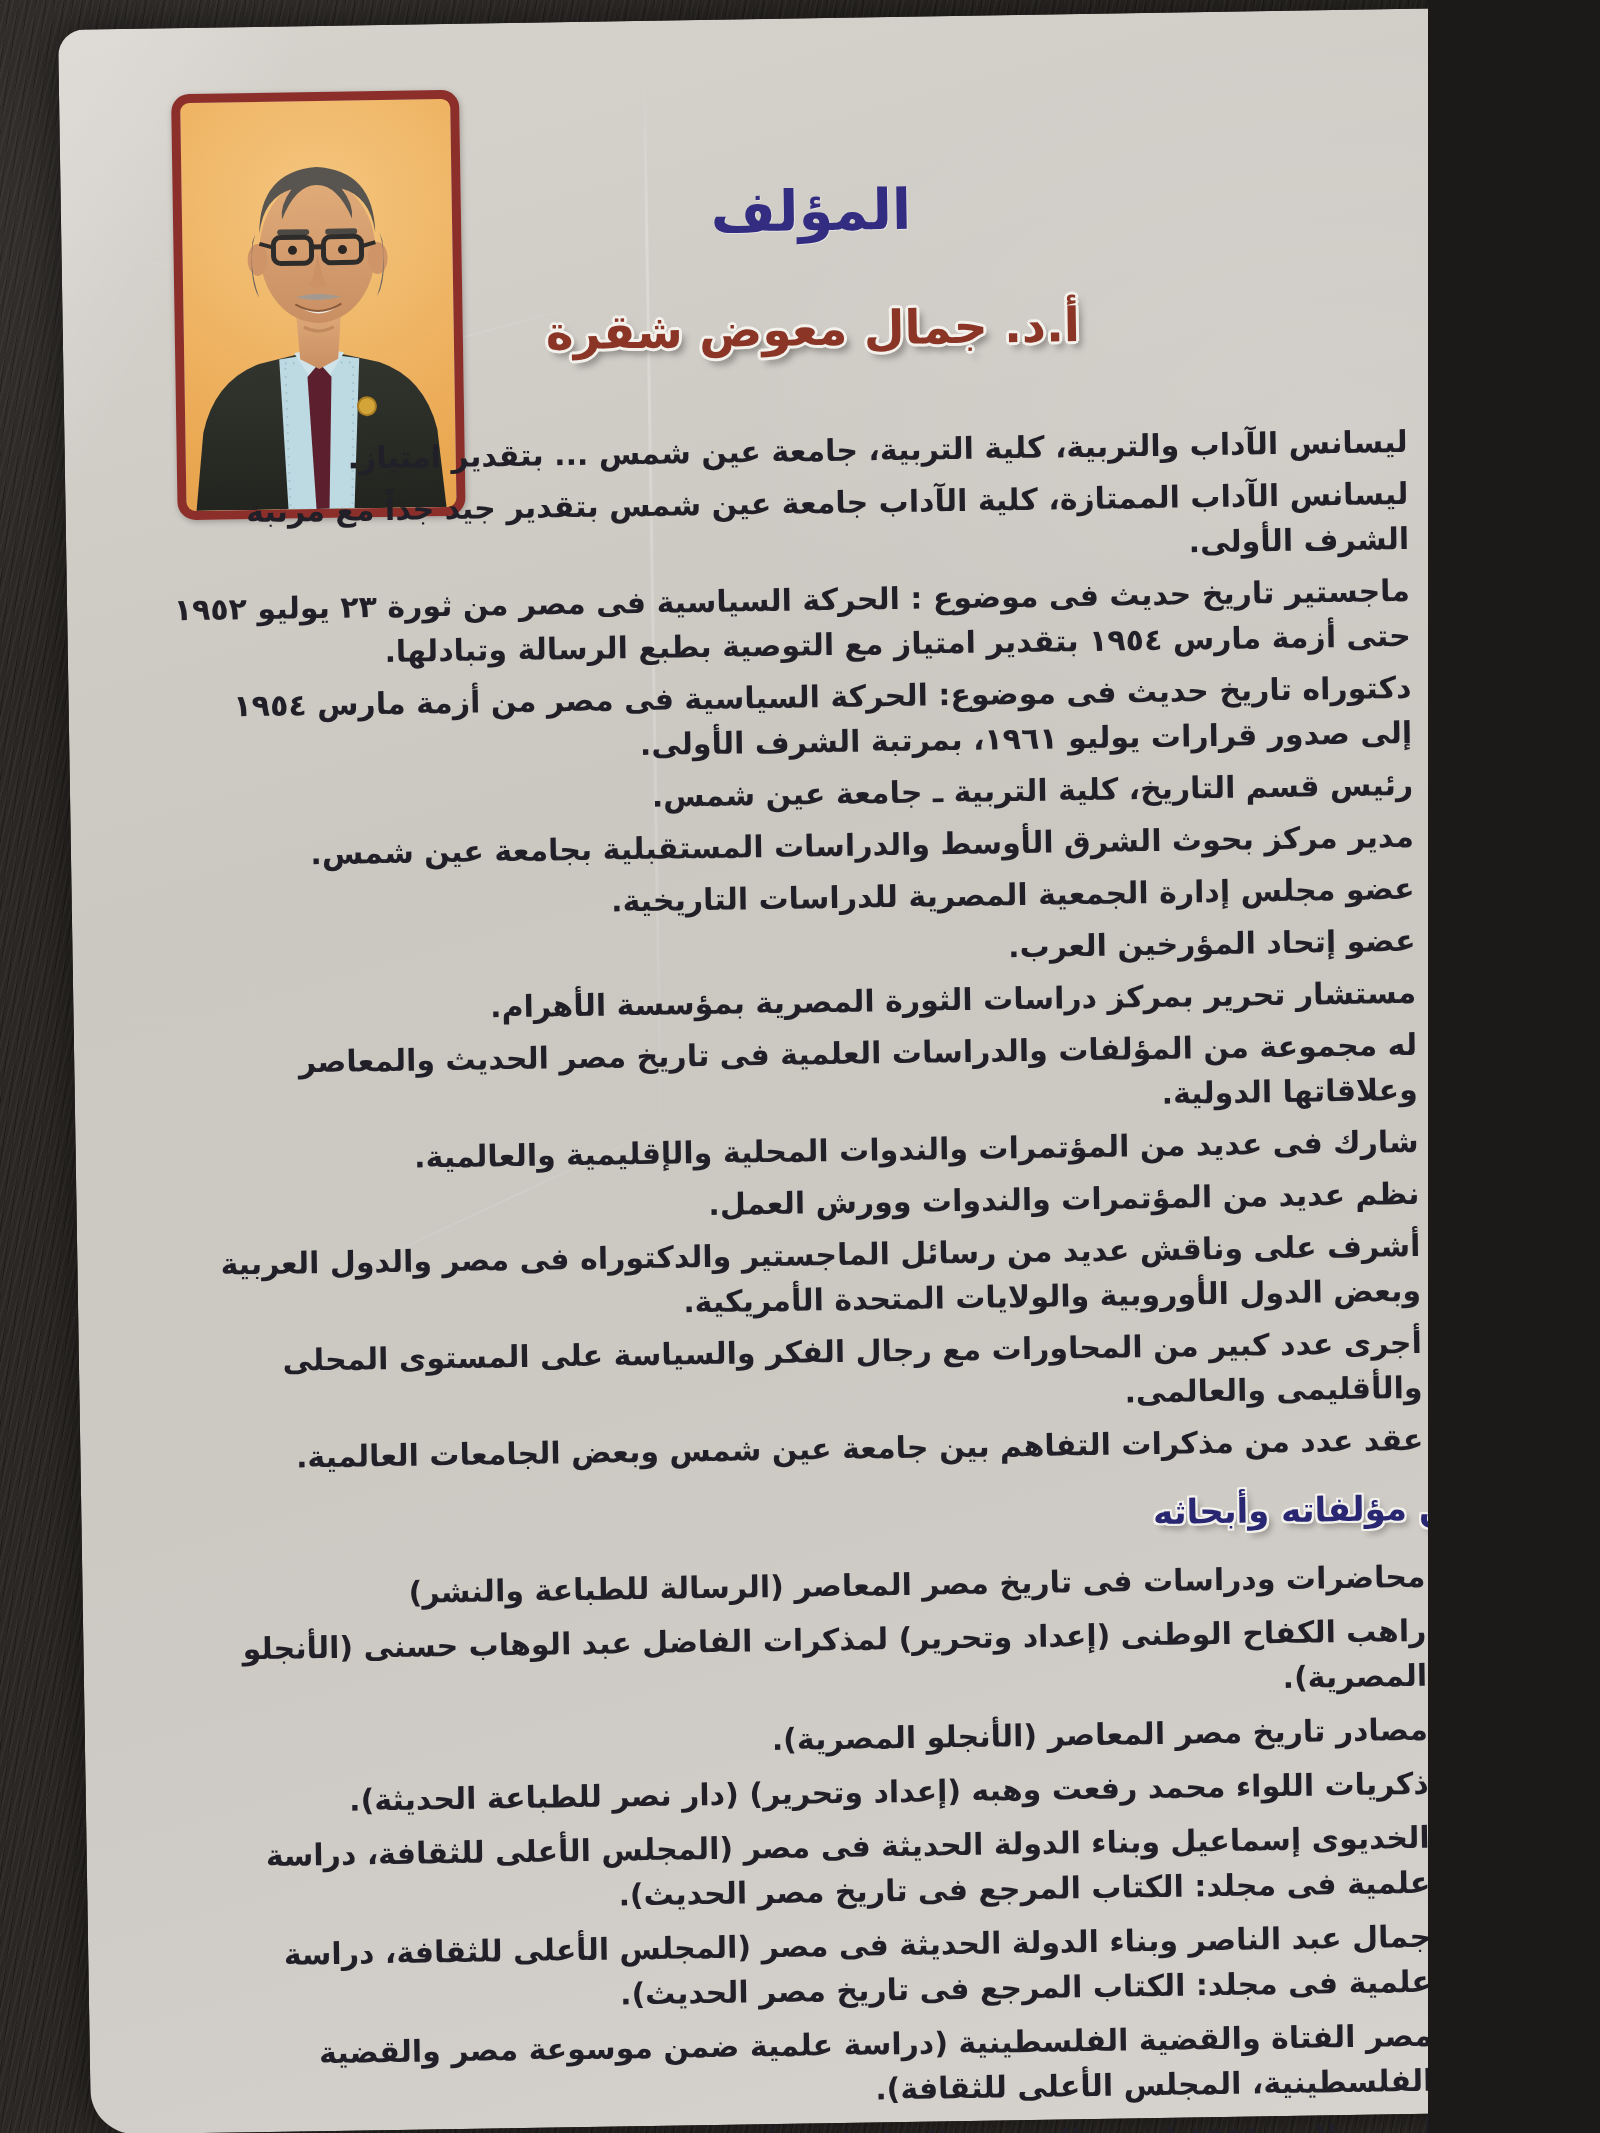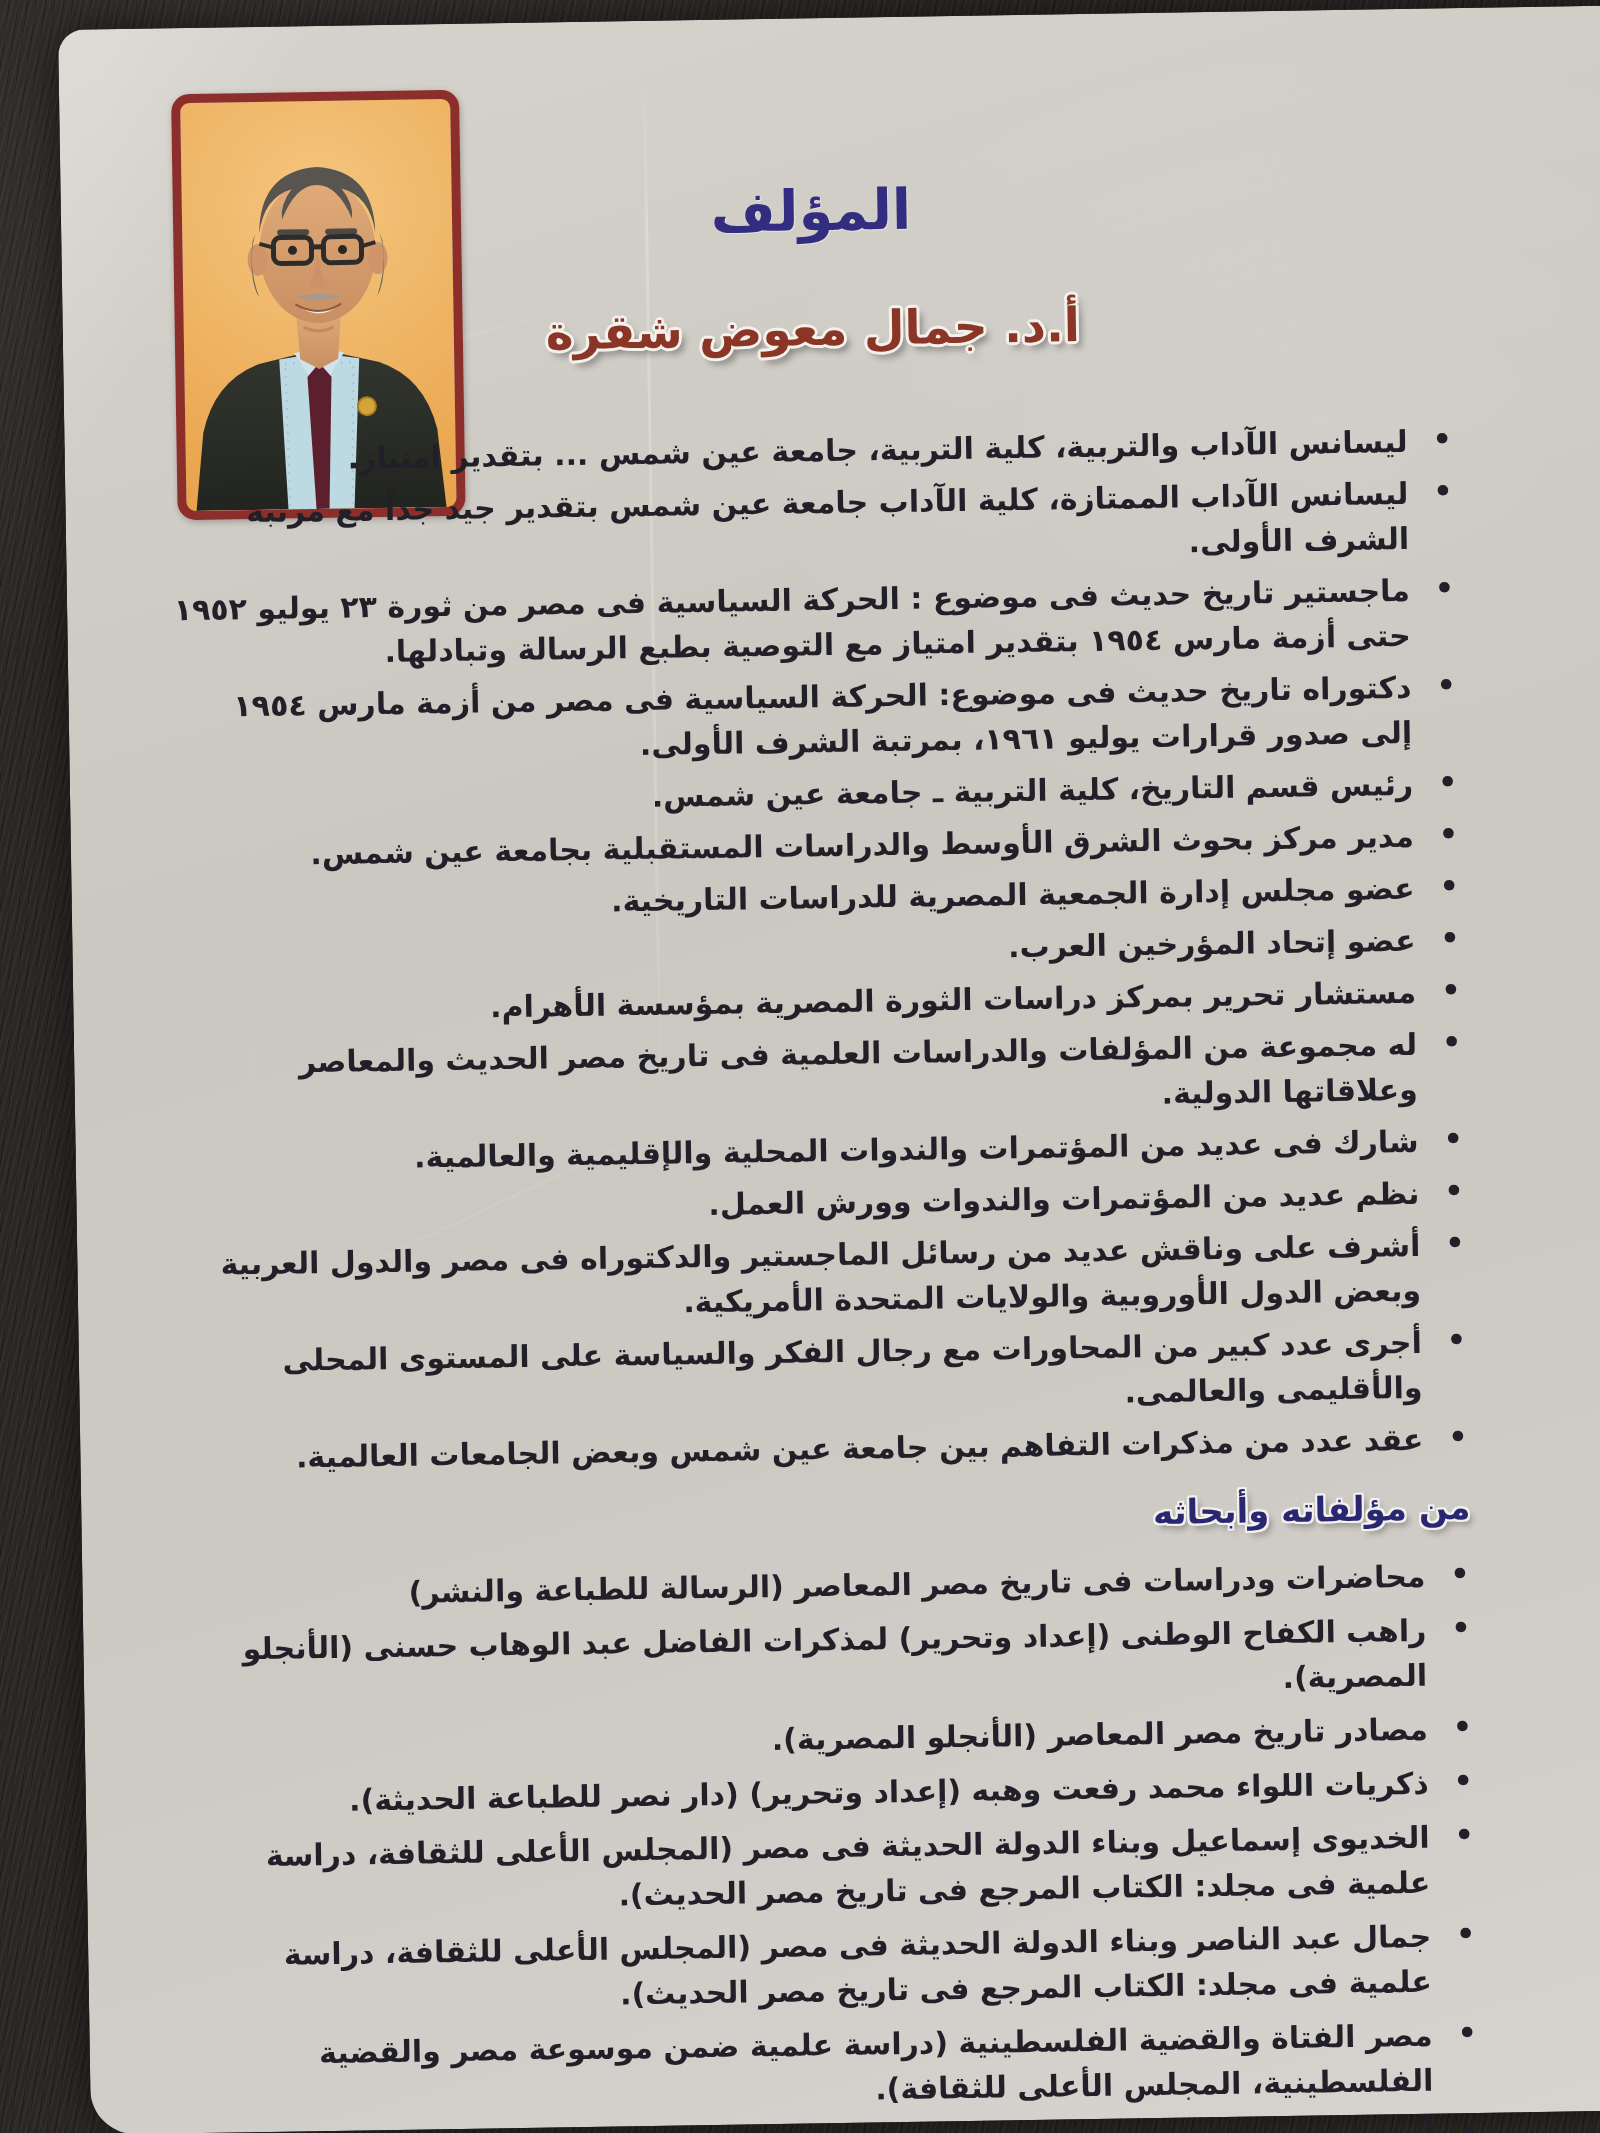--- a/index.html
+++ b/index.html
@@ -1,17 +1,17 @@
 <!DOCTYPE html>
 <html lang="ar"><head>
 <meta charset="utf-8">
 <style>
   html,body{margin:0;padding:0;background:#1c1a18;}
   .scene{
-    position:relative;width:1600px;height:2133px;overflow:hidden;
+    position:relative;width:1428px;height:2133px;overflow:hidden;
     background:
       radial-gradient(1200px 800px at 15% 10%, rgba(255,255,255,0.05), transparent 60%),
       repeating-linear-gradient(104deg, rgba(255,255,255,0.035) 0 2px, transparent 2px 6px),
       repeating-linear-gradient(98deg, rgba(0,0,0,0.25) 0 1px, transparent 1px 9px),
       #2a2724;
     font-family:"DejaVu Sans", sans-serif;
   }
   .page{
     position:absolute;left:58px;top:30px;width:1700px;height:2105px;
     transform:rotate(-0.9deg);transform-origin:top left;

